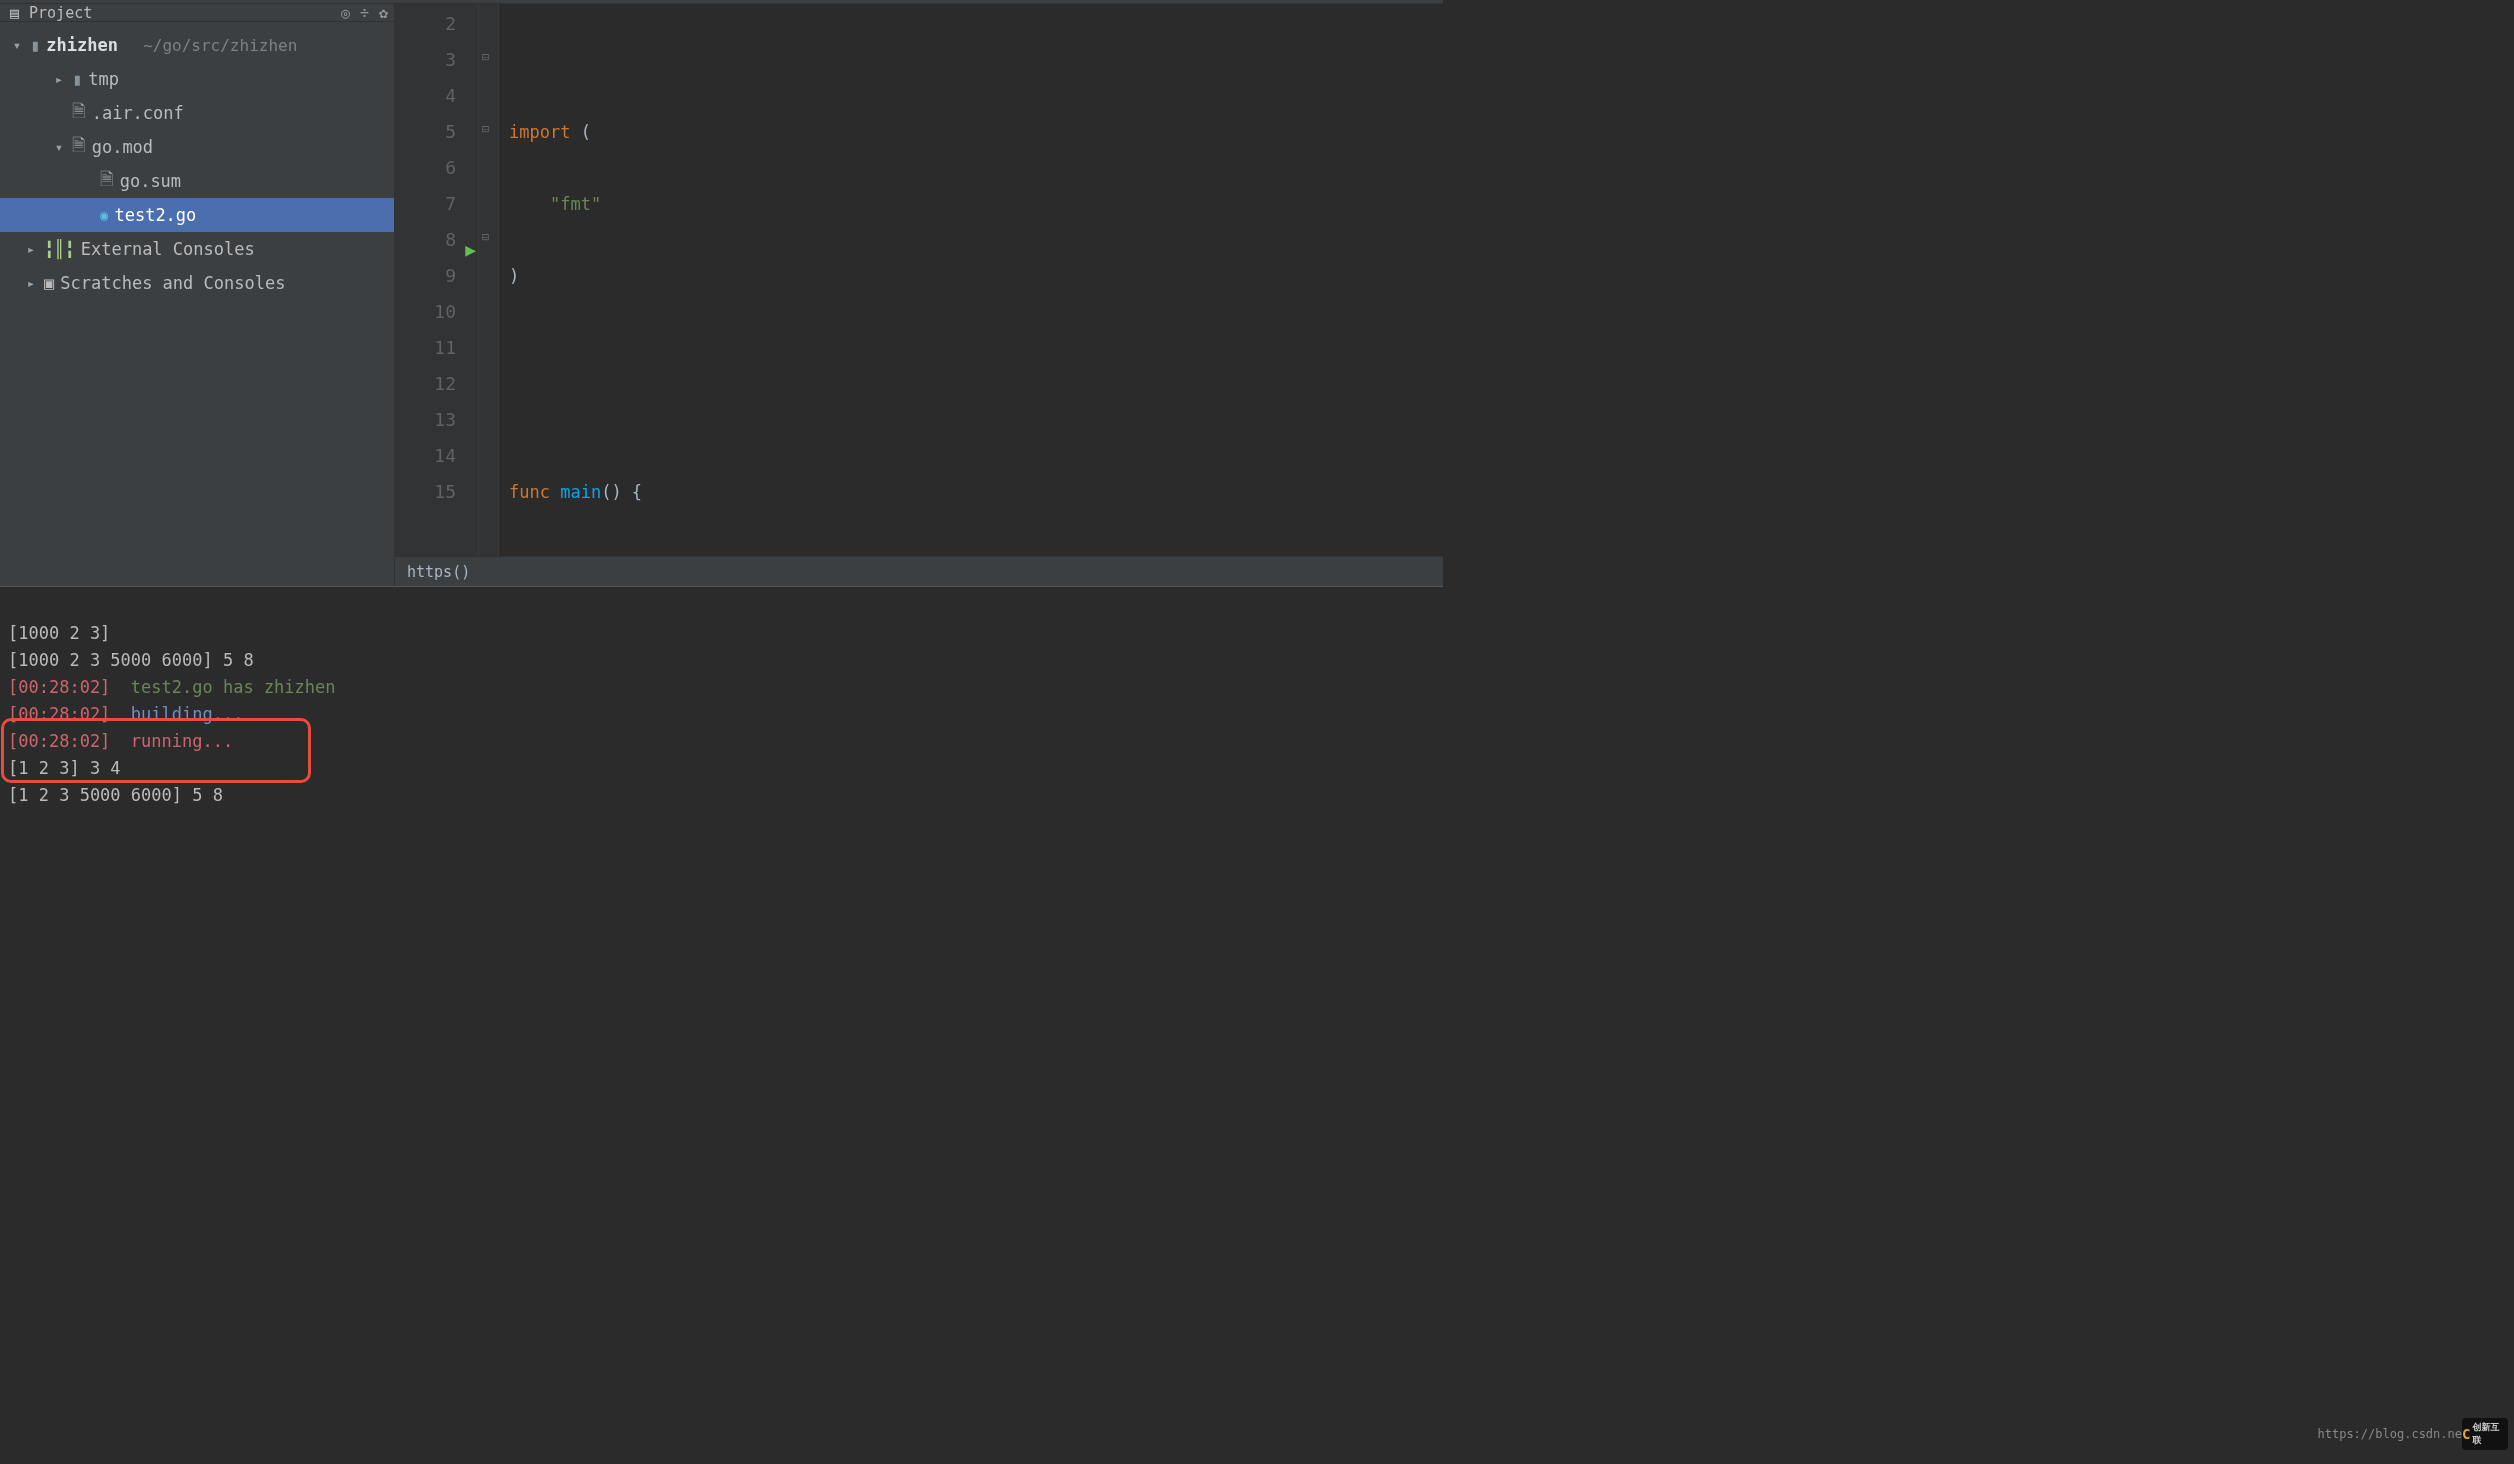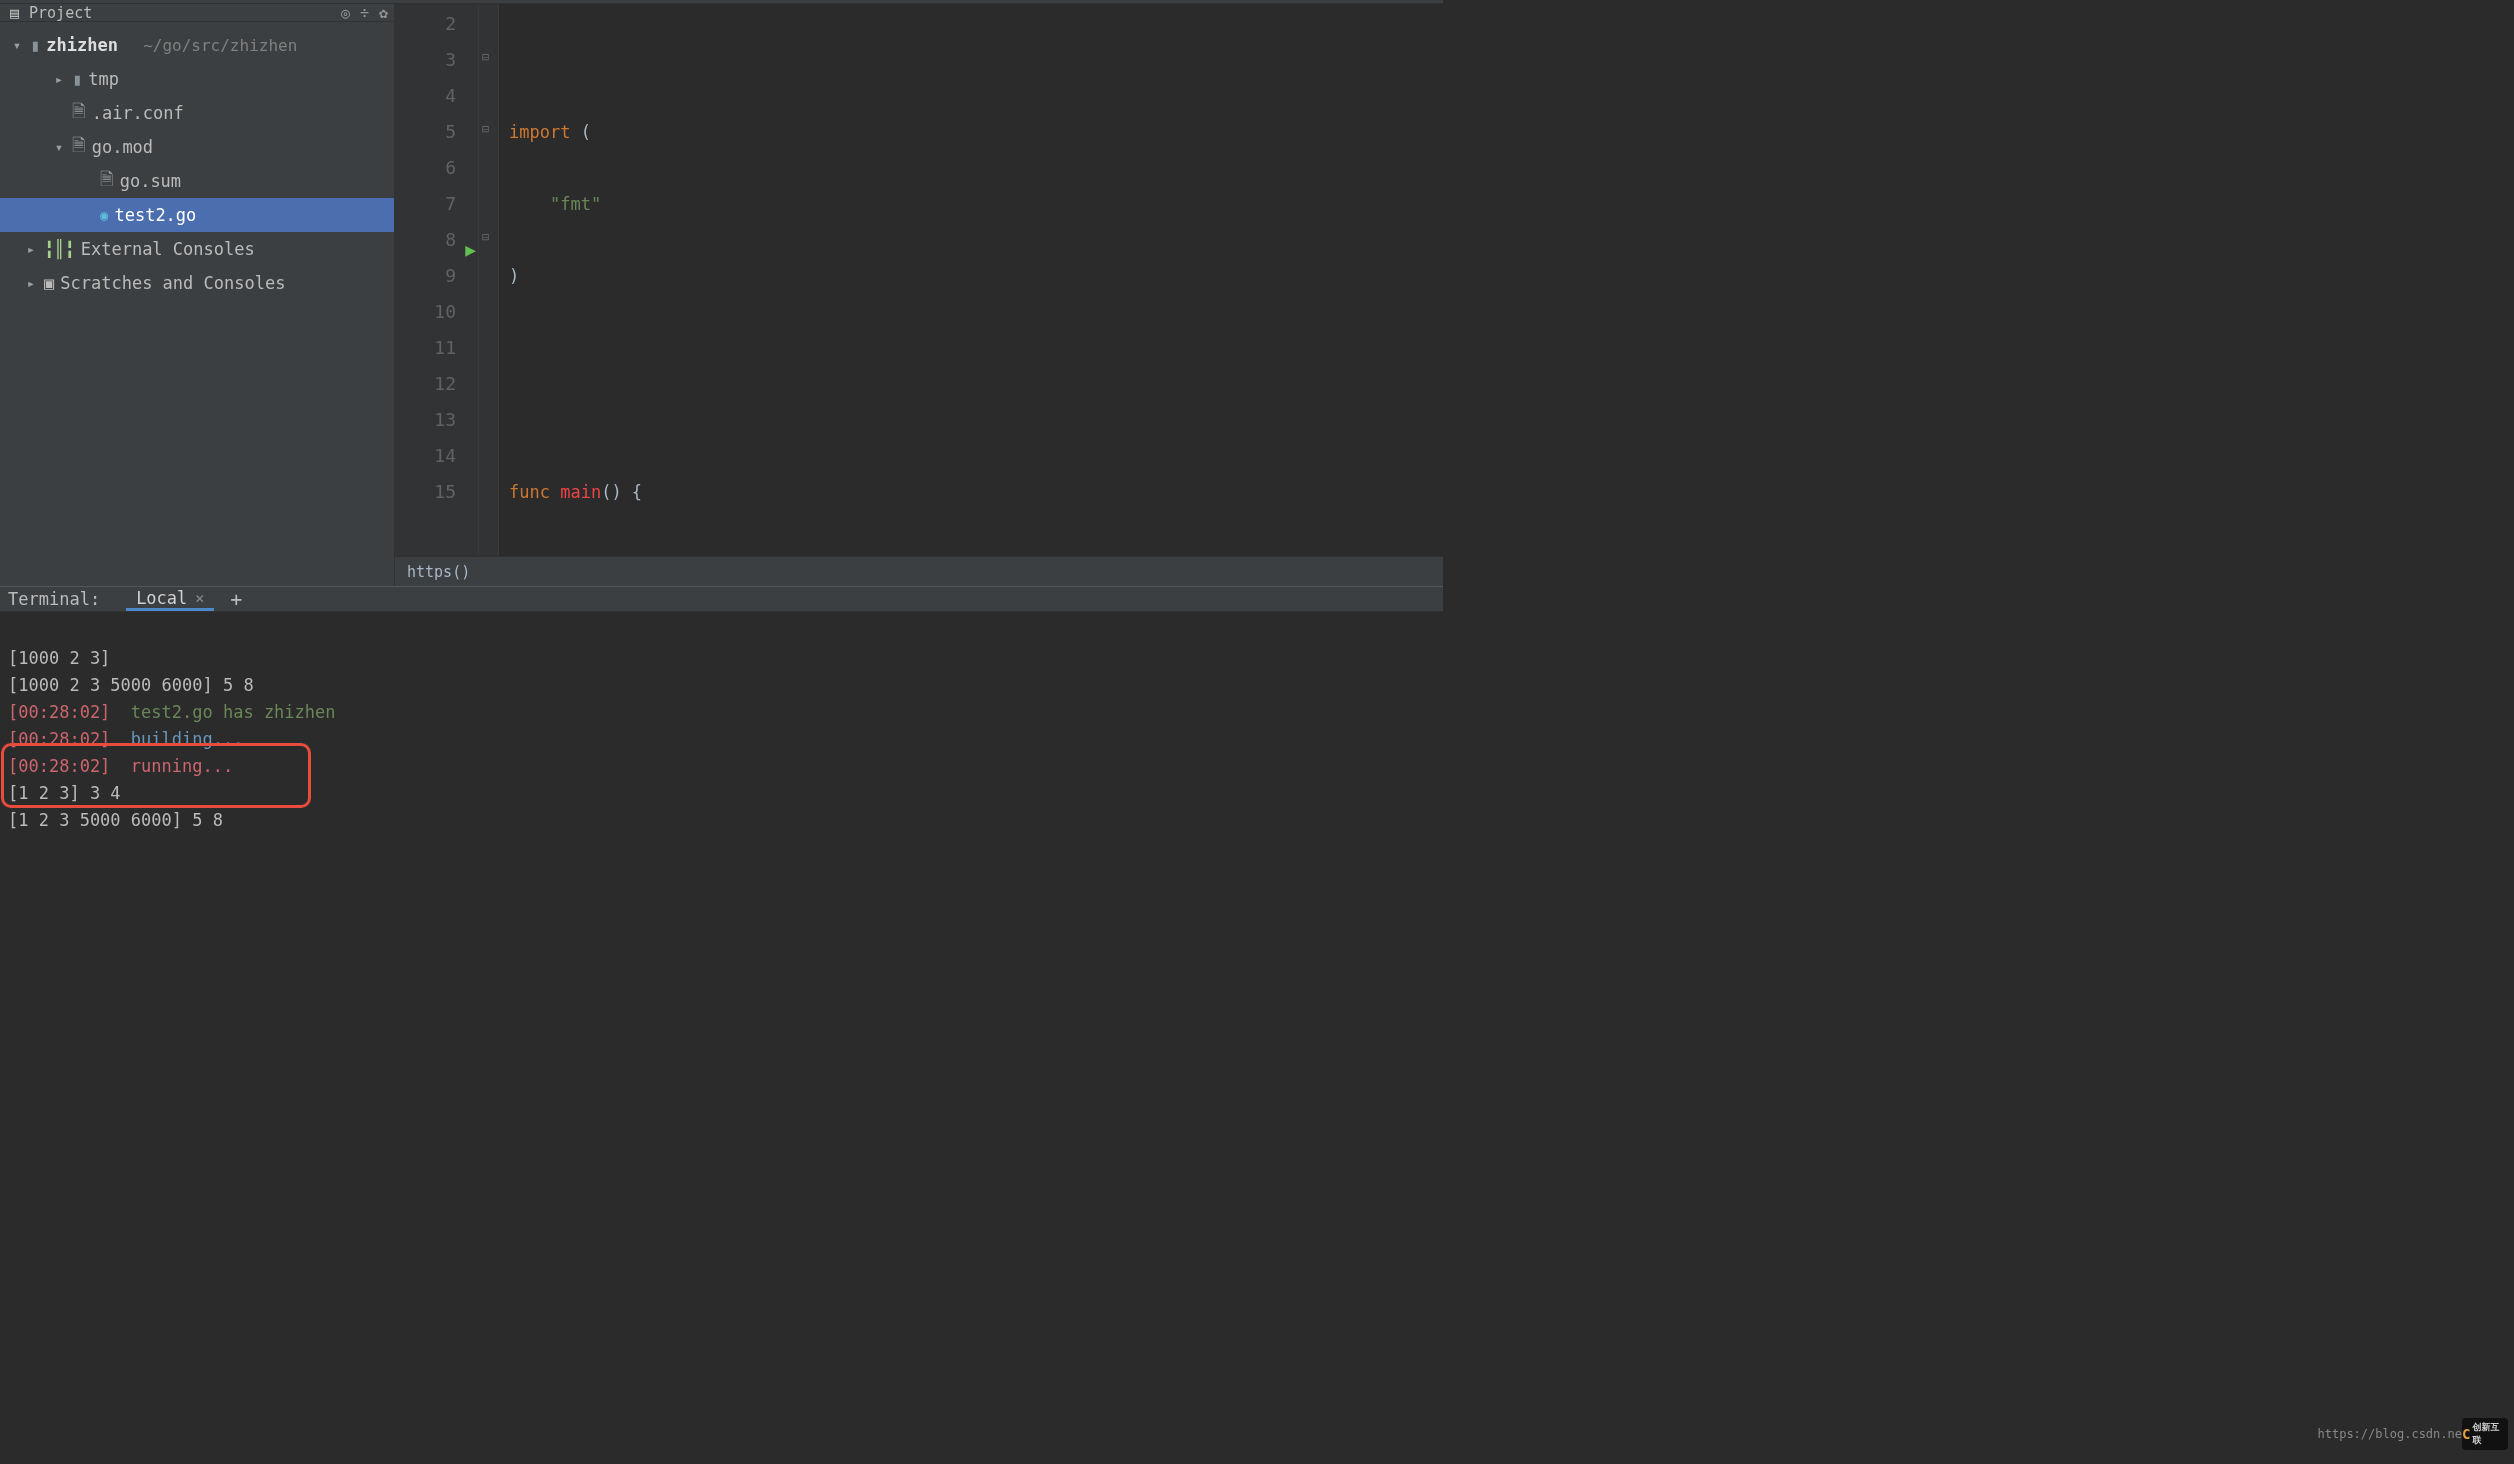--- a/index.html
+++ b/index.html
@@ -85,21 +85,21 @@
   .fold-col .fm { position:absolute; left:3px; color:#606366; font-size:12px;}
   .code {
     flex:1; padding-left: 10px; padding-top:2px;
     font-size: 17px; line-height: 36px;
     white-space: pre;
     position: relative;
   }
   .code .line { height:36px; }
   .c-kw { color: #cc7832; }
   .c-str { color: #6a8759; }
-  .c-fn { color: #ef4444; }
+  .c-fn { color: #0ea5e9; }
   .c-num { color: #6897bb; }
   .c-ty { color: #cc7832; }
   .breadcrumb {
     height: 30px; line-height:30px; background:#3c3f41;
     border-top:1px solid #323232; padding-left:12px;
     color:#a9b7c6; font-size:15px;
   }
   
   .terminal {
     height: 254px;
@@ -237,29 +237,20 @@
 
 
 
       </div>
     </div>
     <div class="breadcrumb"><span>https()</span></div>
   </div>
 </div>
 
 <div class="terminal">
-  <div class="term-tabs">
-    <span class="label">Terminal:</span>
-    <span style="width:14px"></span>
-    <div class="ttab">
-      <span>Local</span>
-      <span class="x">✕</span>
-    </div>
-    <span class="plus">+</span>
-  </div>
   <div class="term-body">
 <span class="t-grey">[1000 2 3]</span>
 <span class="t-grey">[1000 2 3 5000 6000] 5 8</span>
 <span><span class="t-red">[00:28:02]</span><span class="t-green">  test2.go has zhizhen</span></span>
 <span><span class="t-red">[00:28:02]</span><span class="t-cyan">  building...</span></span>
 <span><span class="t-red">[00:28:02]</span><span class="t-red">  running...</span></span>
 <span class="t-grey">[1 2 3] 3 4</span>
 <span class="t-grey">[1 2 3 5000 6000] 5 8</span>
     <div class="hl-box"></div>
   </div>

